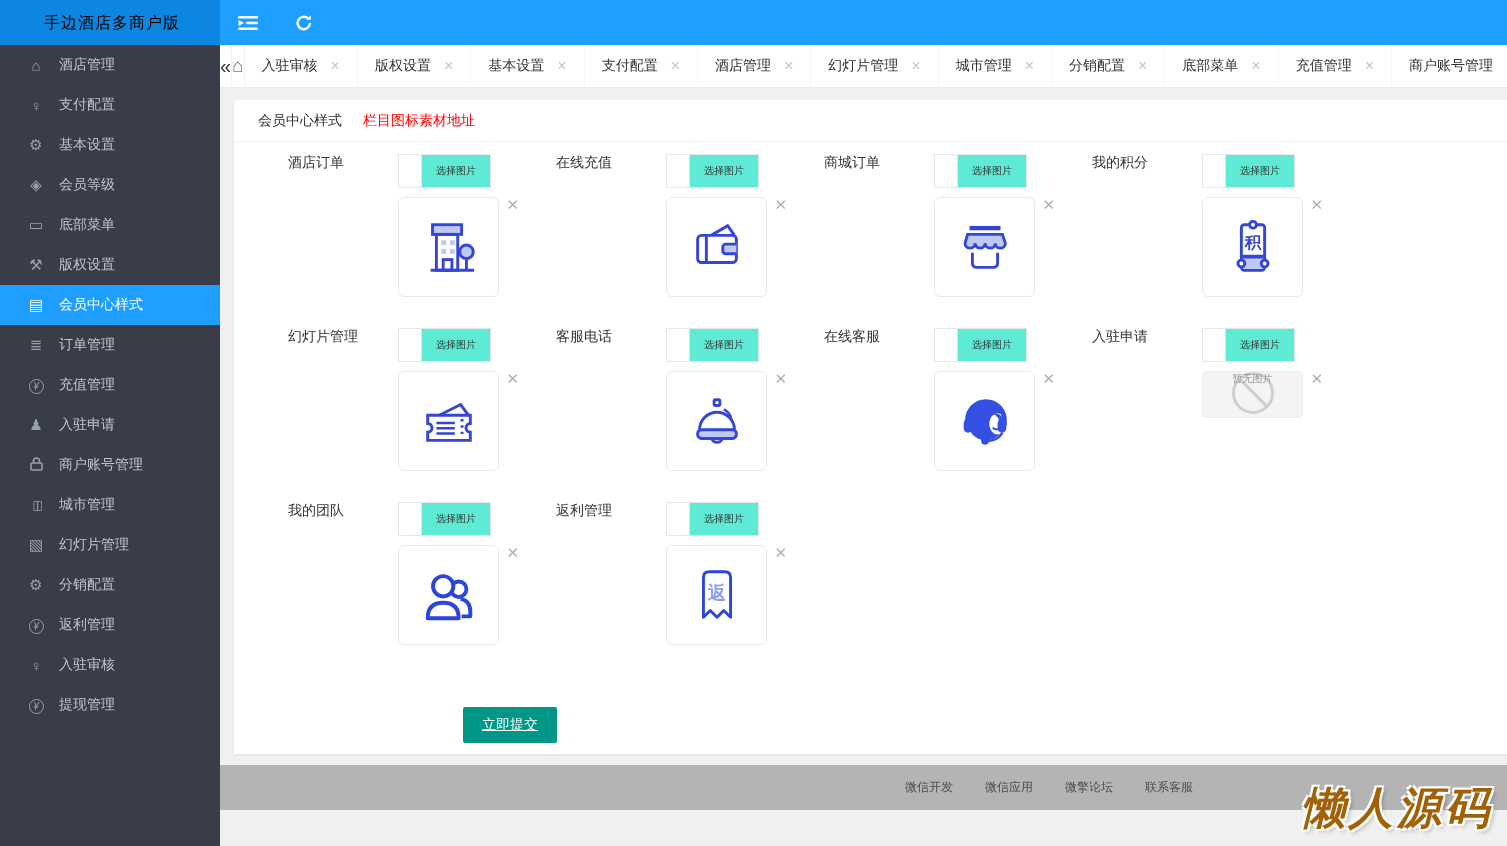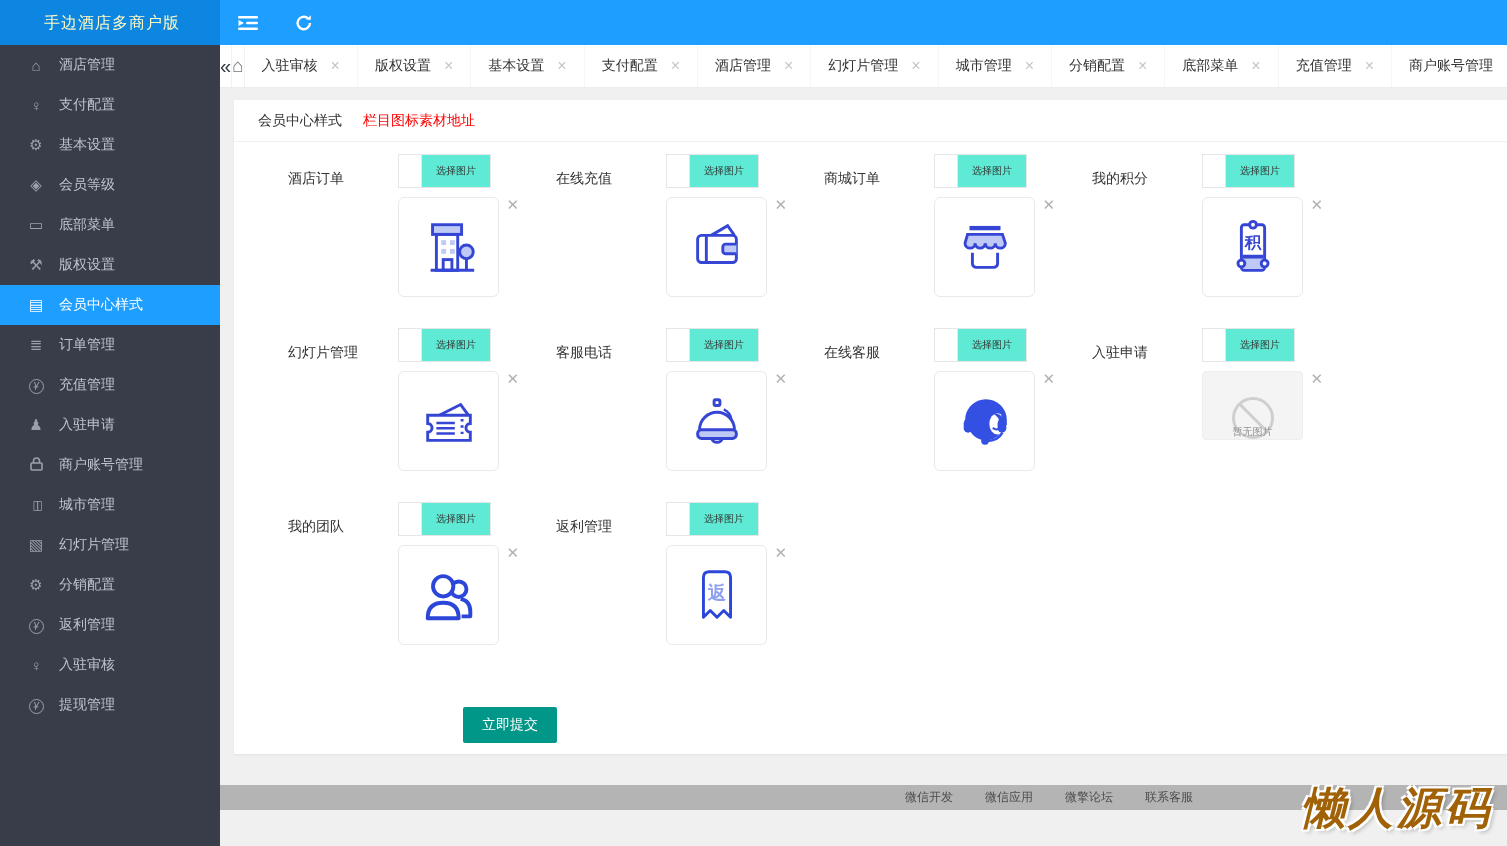--- a/index.html
+++ b/index.html
@@ -5,21 +5,21 @@
   * { margin:0; padding:0; box-sizing:border-box; }
   html,body { width:1507px; height:846px; }
   body {
     position:relative; overflow:hidden;
     font-family:"Liberation Sans","DejaVu Sans",sans-serif;
     background:#efefef; font-size:14px; color:#333;
   }
   
   .topbar { position:absolute; left:0; top:0; width:1507px; height:45px; background:#1e9fff; z-index:3; }
   .logo { position:absolute; left:0; top:0; width:220px; height:45px; background:#0c86e0;
-          color:#fef9c3; font-size:16px; line-height:45px; padding-left:44px; letter-spacing:1px; cursor:pointer; }
+          color:#000000; font-size:16px; line-height:45px; padding-left:44px; letter-spacing:1px; cursor:pointer; }
   .top-icons { position:absolute; left:220px; top:0; height:45px; display:flex; align-items:center; }
   .top-icon { width:56px; height:45px; display:flex; align-items:center; justify-content:center; cursor:pointer; }
   
   .sidebar { position:absolute; left:0; top:45px; width:220px; bottom:0; background:#393d49; z-index:2; }
   .side-item { height:40px; display:flex; align-items:center; padding-left:25px; color:#bfc3cc; cursor:pointer; }
   .side-item.active { background:#1e9fff; color:#fff; }
   .side-item .ic { width:22px; margin-right:12px; font-size:15px; color:#9aa0ab; text-align:center; flex:none; }
   .side-item.active .ic { color:#fff; }
   .ic .circ { display:inline-block; width:15px; height:15px; line-height:13px; border:1.4px solid currentColor;
               border-radius:50%; font-size:10px; text-align:center; }
@@ -39,40 +39,40 @@
   .tab .x::before { content:"×"; font-size:16px; line-height:1; }
   
   .main { position:absolute; left:220px; top:88px; width:1287px; bottom:0; background:#f0f0f0; }
   .card { position:absolute; left:14px; top:12px; right:0; height:654px; background:#fff;
           box-shadow:0 1px 2px rgba(0,0,0,.06); }
   .card-head { height:42px; line-height:41px; padding:0 24px; border-bottom:1px solid #f0f0f0; font-size:14px; }
   .card-head .red-link { color:#ff0000; margin-left:17px; cursor:pointer; text-decoration:none; }
   .card-body { padding:12px 0 0 54px; }
   .frow { display:flex; margin-bottom:31px; }
   .field { width:268px; flex:none; }
-  .ftop { display:flex; align-items:flex-end; height:34px; }
+  .ftop { display:flex; align-items:flex-start; height:34px; }
   .flabel { width:110px; flex:none; font-size:14px; color:#333; }
   .igroup { display:flex; height:34px; }
   .ibox { width:24px; height:34px; border:1px solid #e6e6e6; background:#fff; outline:none; padding:0 2px; font-size:12px; }
   .ibtn { height:34px; padding:0 14px; border:1px solid #e6e6e6; border-left:none; background:#5eead4;
           font-size:10px; color:#333; cursor:pointer; font-family:inherit; }
   .preview { margin-left:110px; margin-top:9px; width:101px; height:100px; border:1px solid #e9e9e9;
              border-radius:6px; position:relative; display:flex; align-items:center; justify-content:center; background:#fff; }
   .close { position:absolute; top:-1px; right:-21px; color:#b0b0b0; font-size:15px; cursor:pointer; line-height:1; }
   .close::before { content:"✕"; }
-  .noimg { margin-left:110px; margin-top:9px; width:101px; height:69px; background:#f4f4f4; border:1px solid #eeeeee;
-           border-radius:4px; position:relative; display:flex; align-items:flex-end; justify-content:center; }
+  .noimg { margin-left:110px; margin-top:9px; width:101px; height:47px; background:#f4f4f4; border:1px solid #eeeeee;
+           border-radius:4px; position:relative; display:flex; align-items:flex-start; justify-content:center; }
   .noimg-circle { position:absolute; width:42px; height:42px; border:3px solid #cfcfcf; border-radius:50%; }
   .noimg-circle::before { content:""; position:absolute; left:17px; top:-2px; width:3px; height:40px;
                           background:#cfcfcf; transform:rotate(-45deg); }
   .noimg-text { position:relative; z-index:1; font-size:10px; color:#8f8f8f; }
   .submit { margin-left:175px; margin-top:31px; height:36px; padding:0 19px; background:#009688; color:#fff;
-            border:none; border-radius:2px; font-size:14px; cursor:pointer; font-family:inherit; }
+            border:none; border-radius:2px; font-size:14px; cursor:pointer; font-family:inherit;text-decoration:underline; }
   
-  .footer { position:absolute; left:0; right:0; bottom:36px; height:25px; background:#b4b4b4;
+  .footer { position:absolute; left:0; right:0; bottom:36px; height:45px; background:#b4b4b4;
             display:flex; align-items:center; padding-left:685px; }
   .footer a { color:#4d4d4d; font-size:12px; text-decoration:none; margin-right:32px; }
   .watermark { position:absolute; right:14px; top:779px; z-index:6; font-size:44px; font-weight:bold; font-style:italic;
                letter-spacing:4px; color:#a16207;
                text-shadow:-2px -2px 0 #fff, 2px -2px 0 #fff, -2px 2px 0 #fff, 2px 2px 0 #fff, 3px 3px 4px rgba(0,0,0,.25); }
   svg text { font-family:"Liberation Sans","DejaVu Sans",sans-serif; }
 </style>
 </head>
 <body>
 

